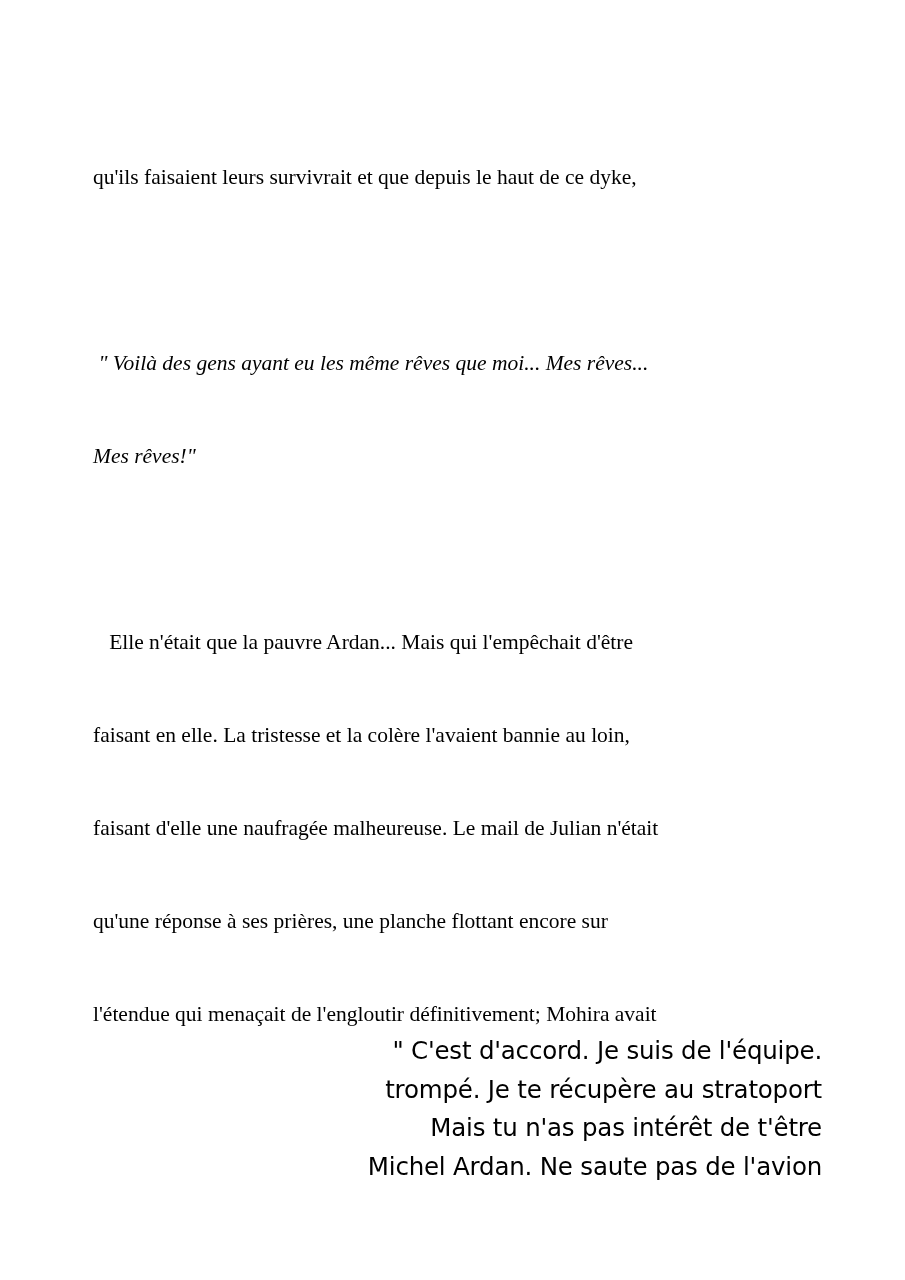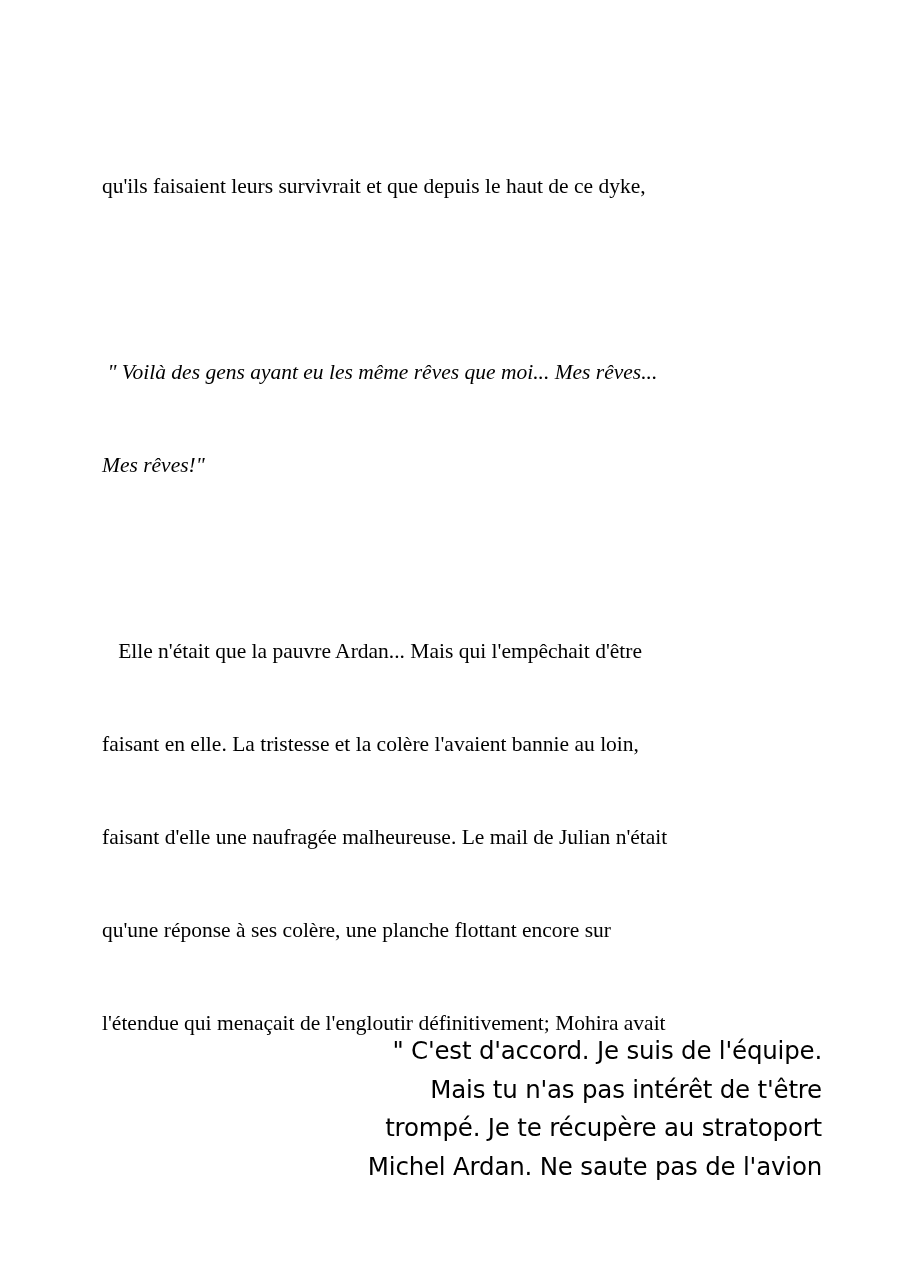--- a/index.html
+++ b/index.html
@@ -24,21 +24,21 @@
     width: 740px;
     font-family: "Liberation Serif", "DejaVu Serif", serif;
     font-size: 21.5px;
     line-height: 31px;
     color: #000000;
     text-align: left;
     -webkit-font-smoothing: antialiased;
   }
 
   .para {
-    margin: 17px;
+    margin: 8px;
     white-space: pre-wrap;
   }
 
   
   .para + .para {
     margin-top: 31px;
   }
 
   .para .ln {
     display: block;
@@ -81,36 +81,36 @@
 
     <p class="para it">
       <span class="ln"> " Voilà des gens ayant eu les même rêves que moi... Mes rêves...</span>
       <span class="ln">Mes rêves!"</span>
     </p>
 
     <p class="para">
       <span class="ln">   Elle n'était que la pauvre Ardan... Mais qui l'empêchait d'être</span>
       <span class="ln">faisant en elle. La tristesse et la colère l'avaient bannie au loin,</span>
       <span class="ln">faisant d'elle une naufragée malheureuse. Le mail de Julian n'était</span>
-      <span class="ln">qu'une réponse à ses colère, une planche flottant encore sur</span>
+      <span class="ln">qu'une réponse à ses prières, une planche flottant encore sur</span>
       <span class="ln">l'étendue qui menaçait de l'engloutir définitivement; Mohira avait</span>
       
       
       
       
       
       
       
       
       
       
     </p>
 
   </div>
 
   <div class="message-block">
     <span class="ln">" C'est d'accord. Je suis de l'équipe.</span>
+    <span class="ln">trompé. Je te récupère au stratoport</span>
     <span class="ln">Mais tu n'as pas intérêt de t'être</span>
-    <span class="ln">trompé. Je te récupère au stratoport</span>
     <span class="ln">Michel Ardan. Ne saute pas de l'avion</span>
   </div>
 
 </div>
 
 </body></html>

